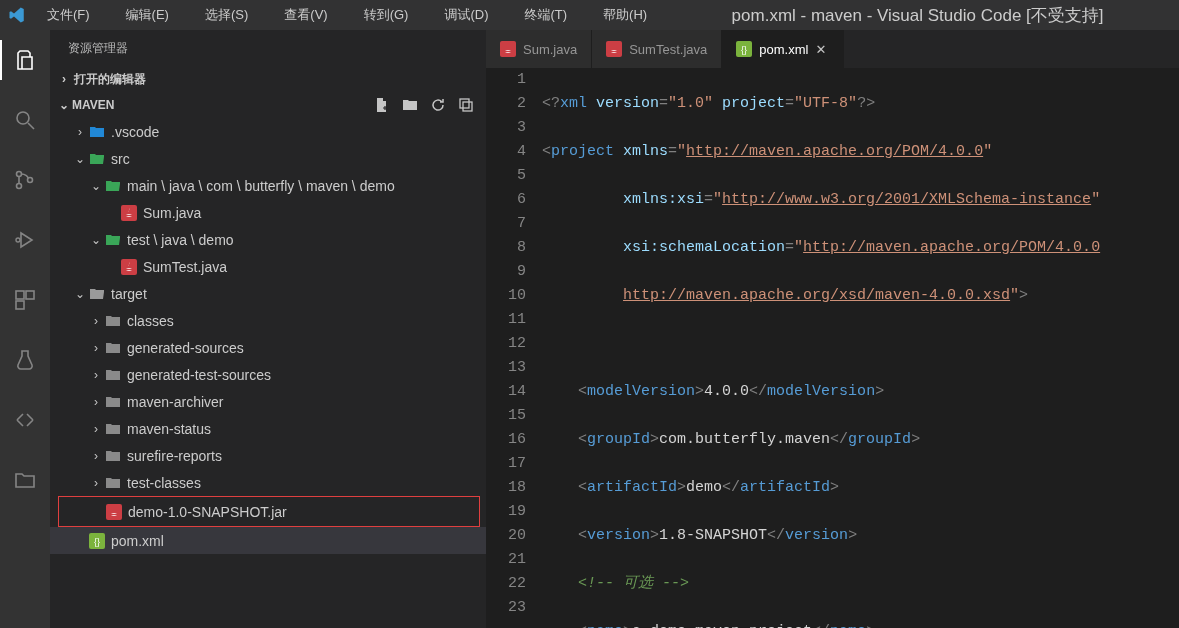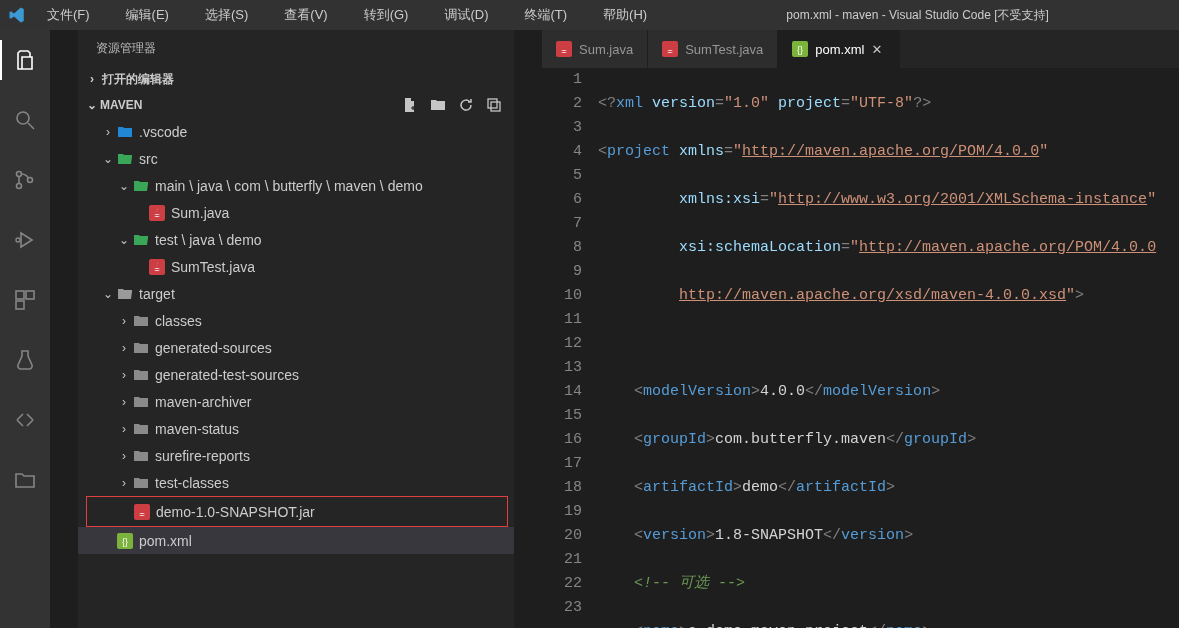--- a/index.html
+++ b/index.html
@@ -32,24 +32,24 @@
       padding: 0 9px;
       height: 30px;
       line-height: 30px;
       font-size: 13px;
       cursor: pointer;
       color: #cccccc;
     }
     .title-center {
       flex: 1;
       text-align: center;
-      font-size: 12px;
+      font-size: 17px;
       color: #cccccc;
     }
-    .main { flex: 1; display: flex; overflow: hidden; gap: 28px; }
+    .main { flex: 1; display: flex; overflow: hidden; }
     .activity-bar {
       width: 50px;
       background: #333333;
       display: flex;
       flex-direction: column;
       align-items: center;
       padding-top: 10px;
       gap: 20px;
     }
     .activity-item {

